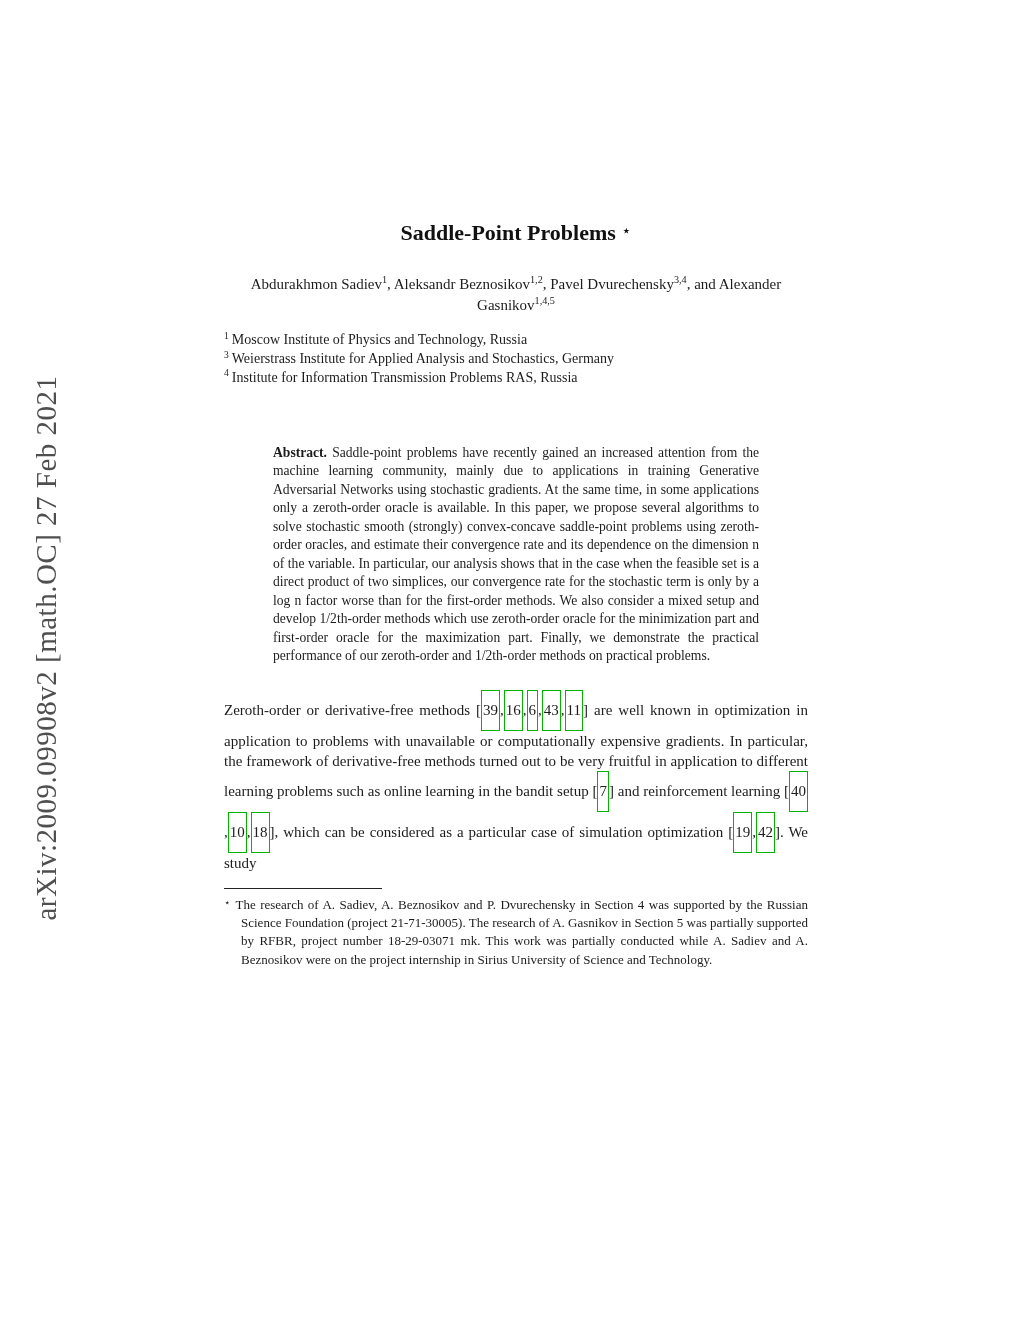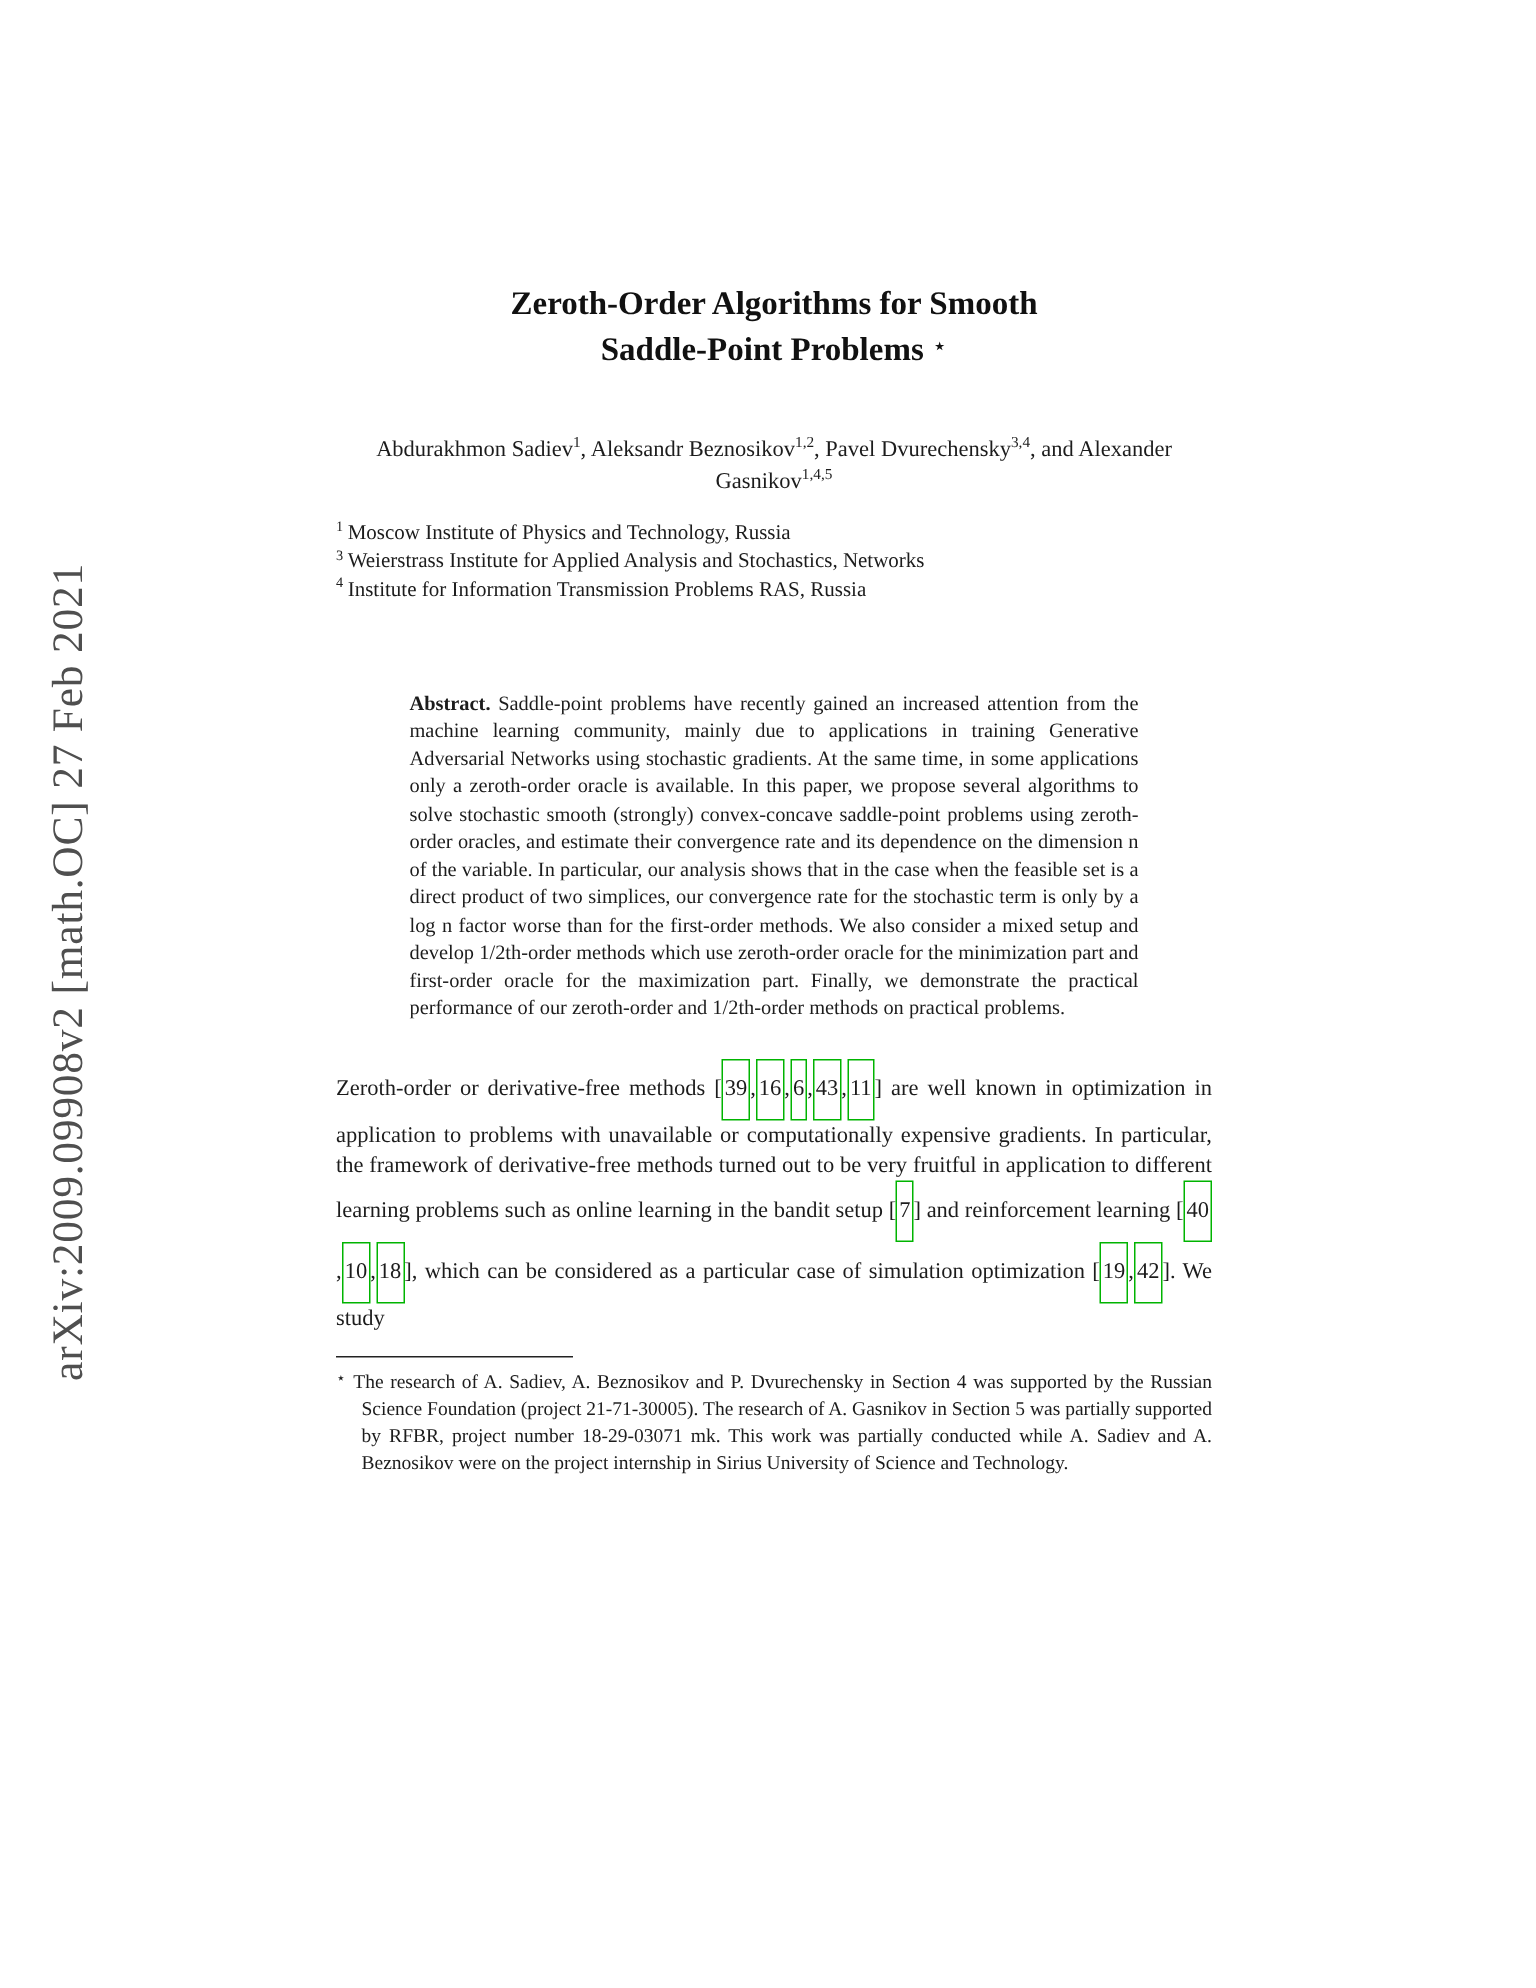--- a/index.html
+++ b/index.html
@@ -37,21 +37,21 @@
   .title {
     text-align: center;
     font-size: 22px;
     font-weight: bold;
     line-height: 1.42;
     color: #111;
   }
   .title .star { font-size: 74%; vertical-align: 18%; font-weight: normal; }
 
   .authors {
-    margin-top: 42px;
+    margin-top: 26px;
     text-align: center;
     font-size: 15px;
     line-height: 1.4;
   }
   sup { font-size: 68%; line-height: 0; }
 
   .affils {
     margin-top: 15px;
     text-align: left;
     font-size: 14px;
@@ -119,32 +119,32 @@
 </head>
 <body>
 
 <div class="page">
 
   <div class="arxiv-stamp" style="color: rgb(79, 79, 79);">arXiv:2009.09908v2 [math.OC] 27 Feb 2021</div>
 
   <div class="content">
 
     <h1 class="title">
-      <span>Zeroth-Order Algorithms for Smooth</span><br>
+      <br>
       <span>Saddle-Point Problems</span>
       <span class="star">⋆</span>
     </h1>
 
     <div class="authors">
       <span><span>Abdurakhmon Sadiev</span><sup>1</sup><span>, </span></span><span><span>Aleksandr Beznosikov</span><sup>1,2</sup><span>, </span></span><span><span>Pavel Dvurechensky</span><sup>3,4</sup><span>, and </span></span><span><span>Alexander Gasnikov</span><sup>1,4,5</sup></span>
     </div>
 
     <div class="affils">
       <div class="affil"><sup>1</sup><span>Moscow Institute of Physics and Technology, Russia</span></div>
-      <div class="affil"><sup>3</sup><span>Weierstrass Institute for Applied Analysis and Stochastics, Networks</span></div>
+      <div class="affil"><sup>3</sup><span>Weierstrass Institute for Applied Analysis and Stochastics, Germany</span></div>
       <div class="affil"><sup>4</sup><span>Institute for Information Transmission Problems RAS, Russia</span></div>
     </div>
 
     <p class="abstract">
       <span class="label">Abstract.</span><span> Saddle-point problems have recently gained an increased attention from the machine learning community, mainly due to applications in training Generative Adversarial Networks using stochastic gradients. At the same time, in some applications only a zeroth-order oracle is available. In this paper, we propose several algorithms to solve stochastic smooth (strongly) convex-concave saddle-point problems using zeroth-order oracles, and estimate their convergence rate and its dependence on the dimension n of the variable. In particular, our analysis shows that in the case when the feasible set is a direct product of two simplices, our convergence rate for the stochastic term is only by a log n factor worse than for the first-order methods. We also consider a mixed setup and develop 1/2th-order methods which use zeroth-order oracle for the minimization part and first-order oracle for the maximization part. Finally, we demonstrate the practical performance of our zeroth-order and 1/2th-order methods on practical problems.</span>
     </p>
 
 
 
     <p class="body-text"><span>Zeroth-order or derivative-free methods [</span><span class="cite">39</span><span>,</span><span class="cite">16</span><span>,</span><span class="cite">6</span><span>,</span><span class="cite">43</span><span>,</span><span class="cite">11</span><span>] are well known in optimization in application to problems with unavailable or computationally expensive gradients. In particular, the framework of derivative-free methods turned out to be very fruitful in application to different learning problems such as online learning in the bandit setup [</span><span class="cite">7</span><span>] and reinforcement learning [</span><span class="cite">40</span><span>,</span><span class="cite">10</span><span>,</span><span class="cite">18</span><span>], which can be considered as a particular case of simulation optimization [</span><span class="cite">19</span><span>,</span><span class="cite">42</span><span>]. We study</span></p>

